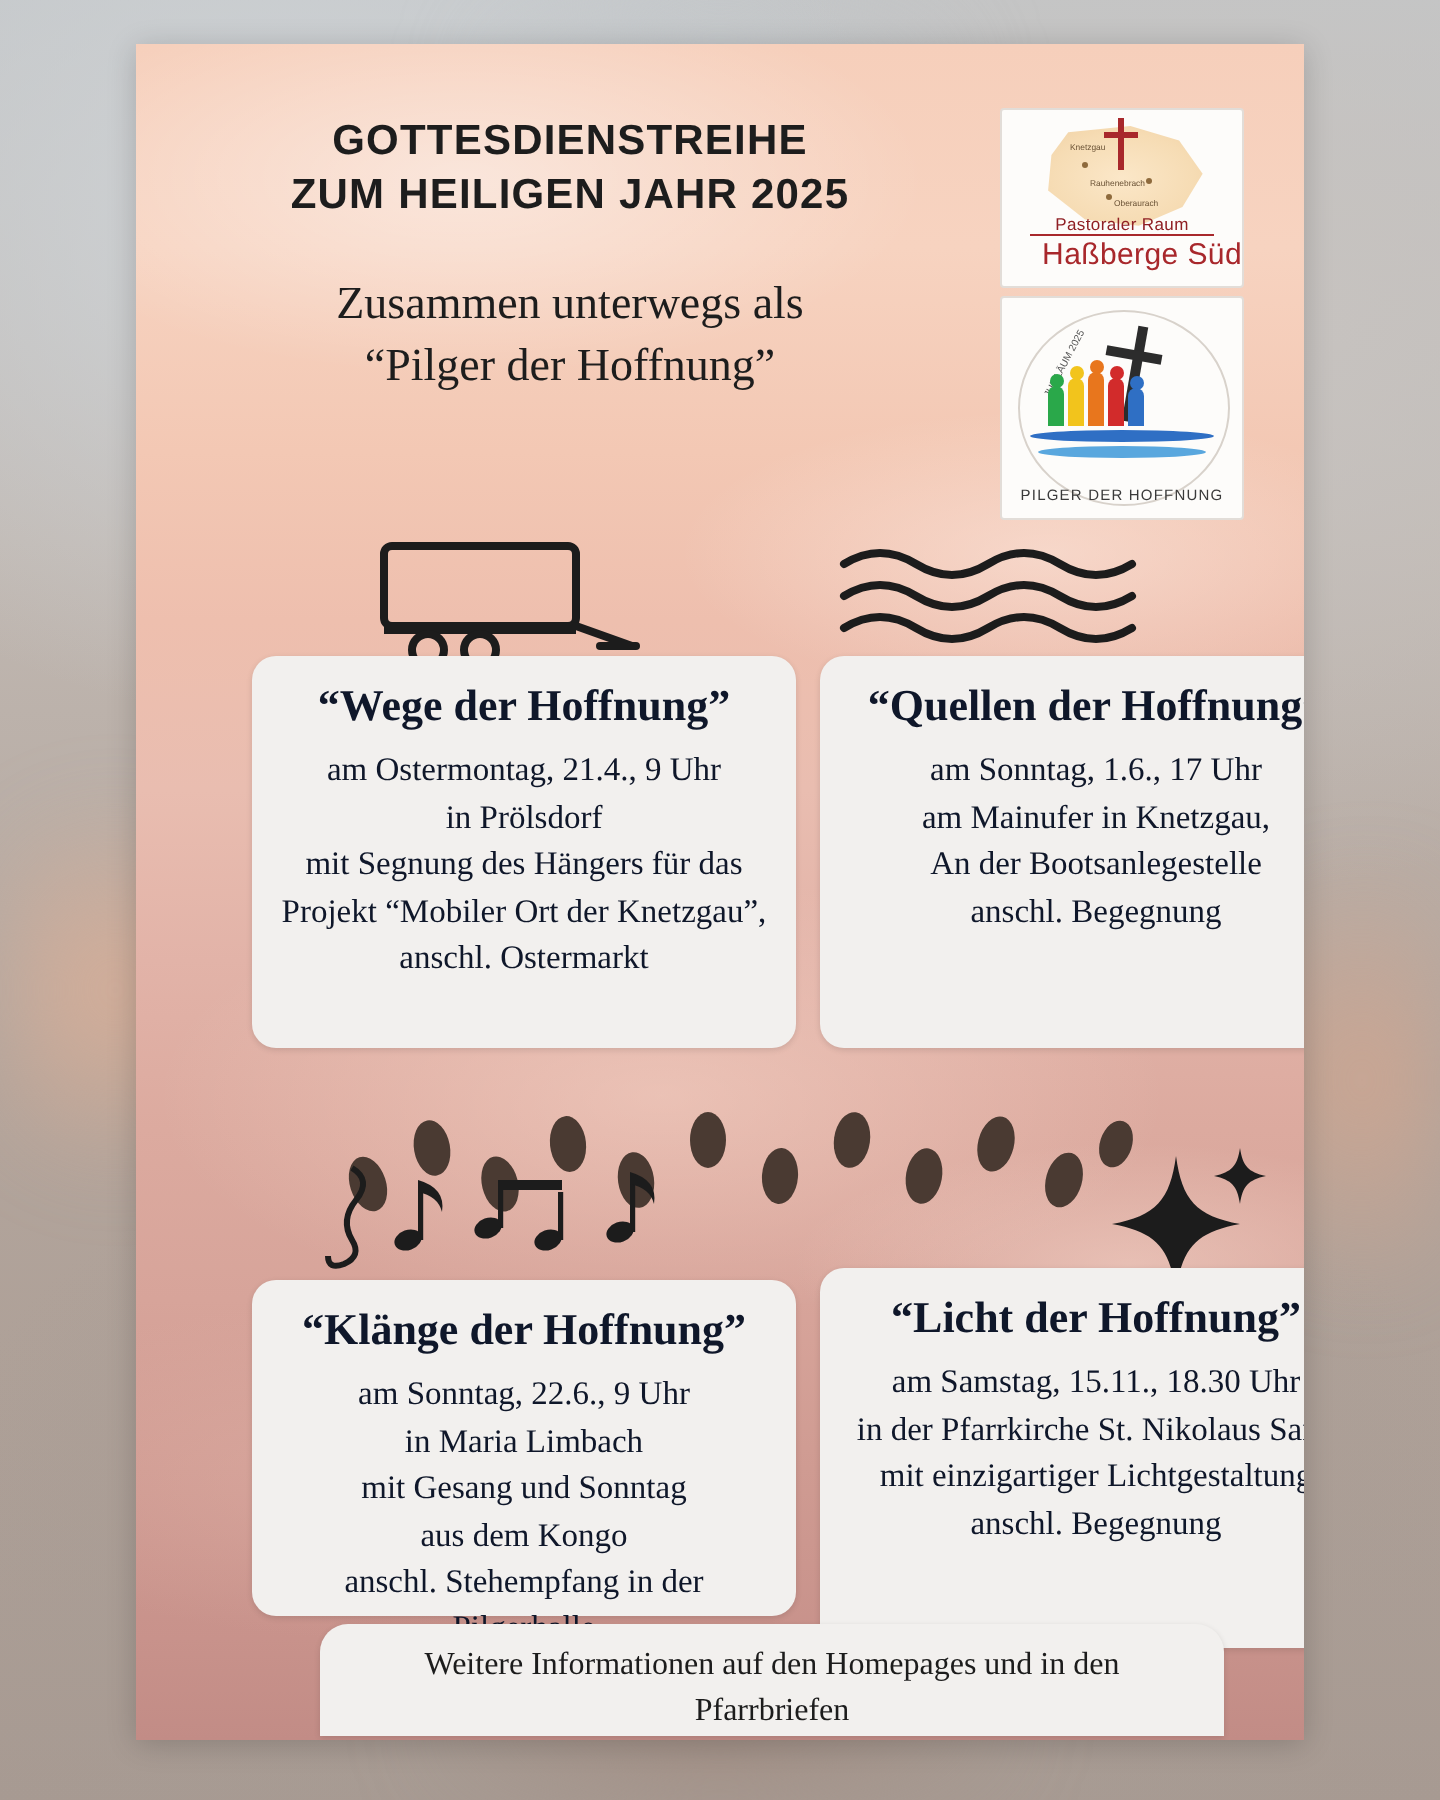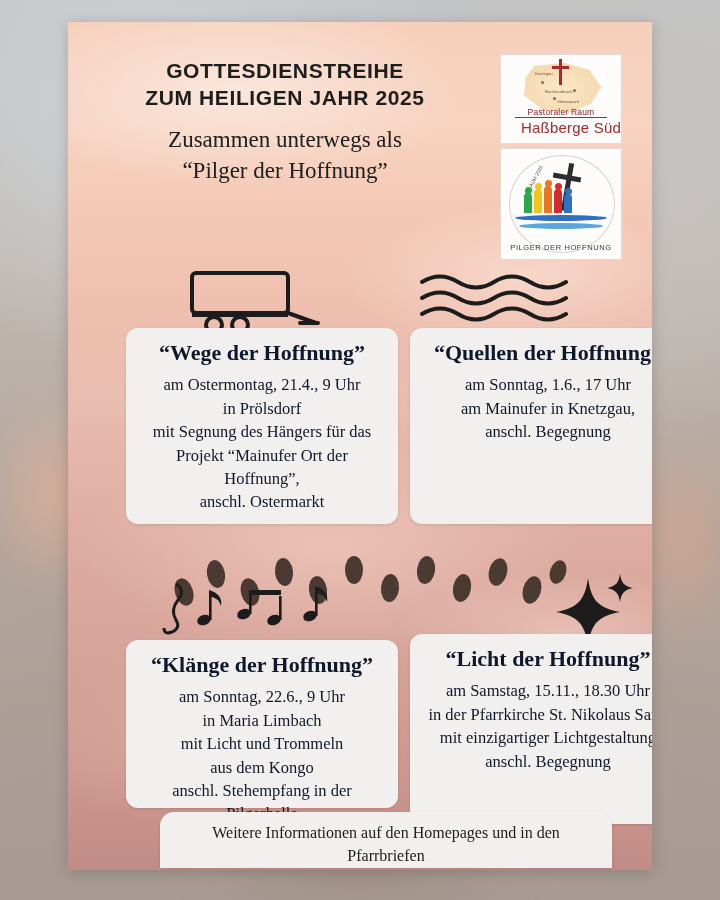--- a/index.html
+++ b/index.html
@@ -88,21 +88,21 @@
     color: #1d1d1d;
   }
   .title-line {
     font-weight: bold;
     font-size: 21px;
     letter-spacing: .6px;
     line-height: 1.28;
     white-space: nowrap;
   }
   .subtitle {
-    margin-top: 12px;
+    margin-top: 24px;
     font-family: "Liberation Serif", serif;
     font-size: 23px;
     line-height: 1.35;
     color: #1d1d1d;
   }
 
   
   .logo {
     position: absolute;
     background: #fdfcfa;
@@ -337,36 +337,37 @@
       <svg class="icon-sparkle" viewBox="0 0 80 80">
         <path d="M34 8 C37 30 44 38 66 42 C44 46 37 54 34 76 C31 54 24 46 2 42 C24 38 31 30 34 8Z" fill="#1c1c1c"></path>
         <path d="M66 4 C67.4 13 70 16 79 18 C70 20 67.4 23 66 32 C64.6 23 62 20 53 18 C62 16 64.6 13 66 4Z" fill="#1c1c1c"></path>
       </svg>
 
       <div class="card card-wege">
         <h3>“Wege der Hoffnung”</h3>
         <p>am Ostermontag, 21.4., 9 Uhr</p>
         <p>in Prölsdorf</p>
         <p>mit Segnung des Hängers für das</p>
-        <p>Projekt “Mainufer Ort der Hoffnung”,</p>
+        <p>Projekt “Mobiler Ort der Knetzgau”,</p>
         <p>anschl. Ostermarkt</p>
       </div>
 
       <div class="card card-quellen">
         <h3>“Quellen der Hoffnung”</h3>
         <p>am Sonntag, 1.6., 17 Uhr</p>
         <p>am Mainufer in Knetzgau,</p>
+        <p>An der Bootsanlegestelle</p>
         <p>anschl. Begegnung</p>
       </div>
 
       <div class="card card-klaenge">
         <h3>“Klänge der Hoffnung”</h3>
         <p>am Sonntag, 22.6., 9 Uhr</p>
         <p>in Maria Limbach</p>
-        <p>mit Licht und Trommeln</p>
+        <p>mit Gesang und Sonntag</p>
         <p>aus dem Kongo</p>
         <p>anschl. Stehempfang in der Pilgerhalle</p>
       </div>
 
       <div class="card card-licht">
         <h3>“Licht der Hoffnung”</h3>
         <p>am Samstag, 15.11., 18.30 Uhr</p>
         <p>in der Pfarrkirche St. Nikolaus Sand</p>
         <p>mit einzigartiger Lichtgestaltung</p>
         <p>anschl. Begegnung</p>

